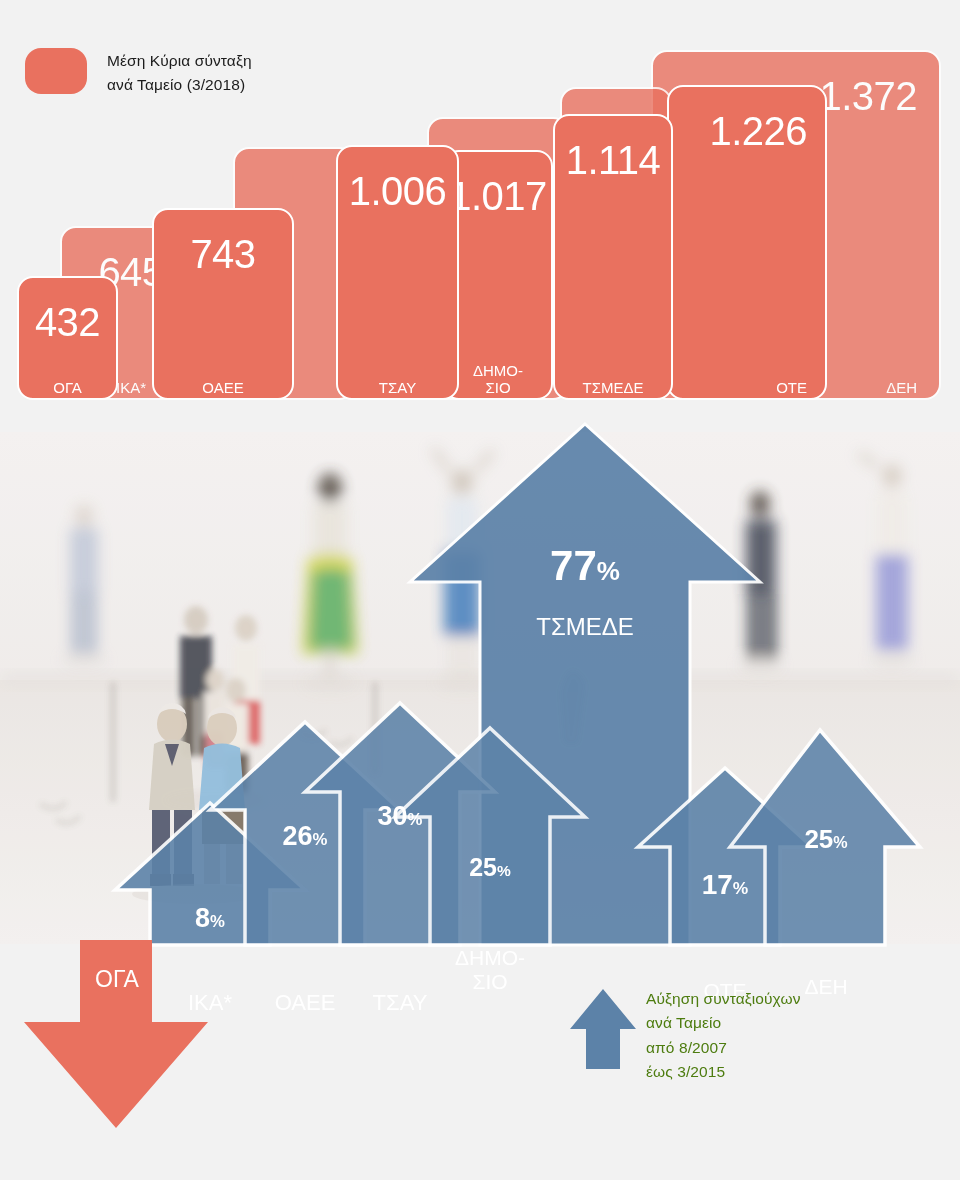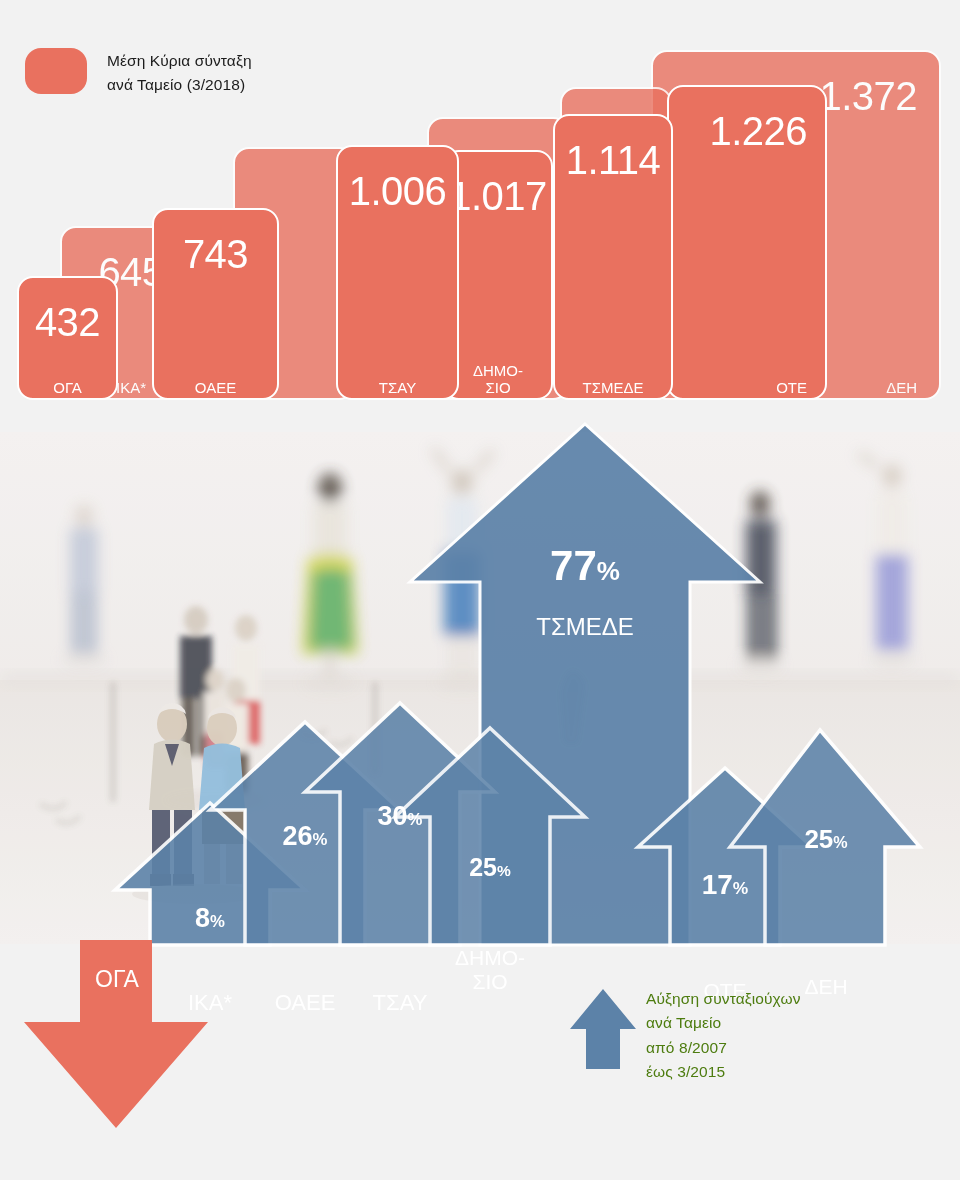--- a/index.html
+++ b/index.html
@@ -117,21 +117,21 @@
       <div class="val">1.017</div>
       <div class="cap">ΔΗΜΟ-
 ΣΙΟ</div>
     </div>
 
     <div class="bar front" style="left:336px;width:123px;height:255px;">
       <div class="val">1.006</div>
       <div class="cap">ΤΣΑΥ</div>
     </div>
 
-    <div class="bar front" style="left:152px;width:127px;height:192px;">
+    <div class="bar front" style="left:152px;width:142px;height:192px;">
       <div class="val">743</div>
       <div class="cap">ΟΑΕΕ</div>
     </div>
 
     <div class="bar front" style="left:17px;width:101px;height:124px;">
       <div class="val">432</div>
       <div class="cap">ΟΓΑ</div>
     </div>
   </div>
 

